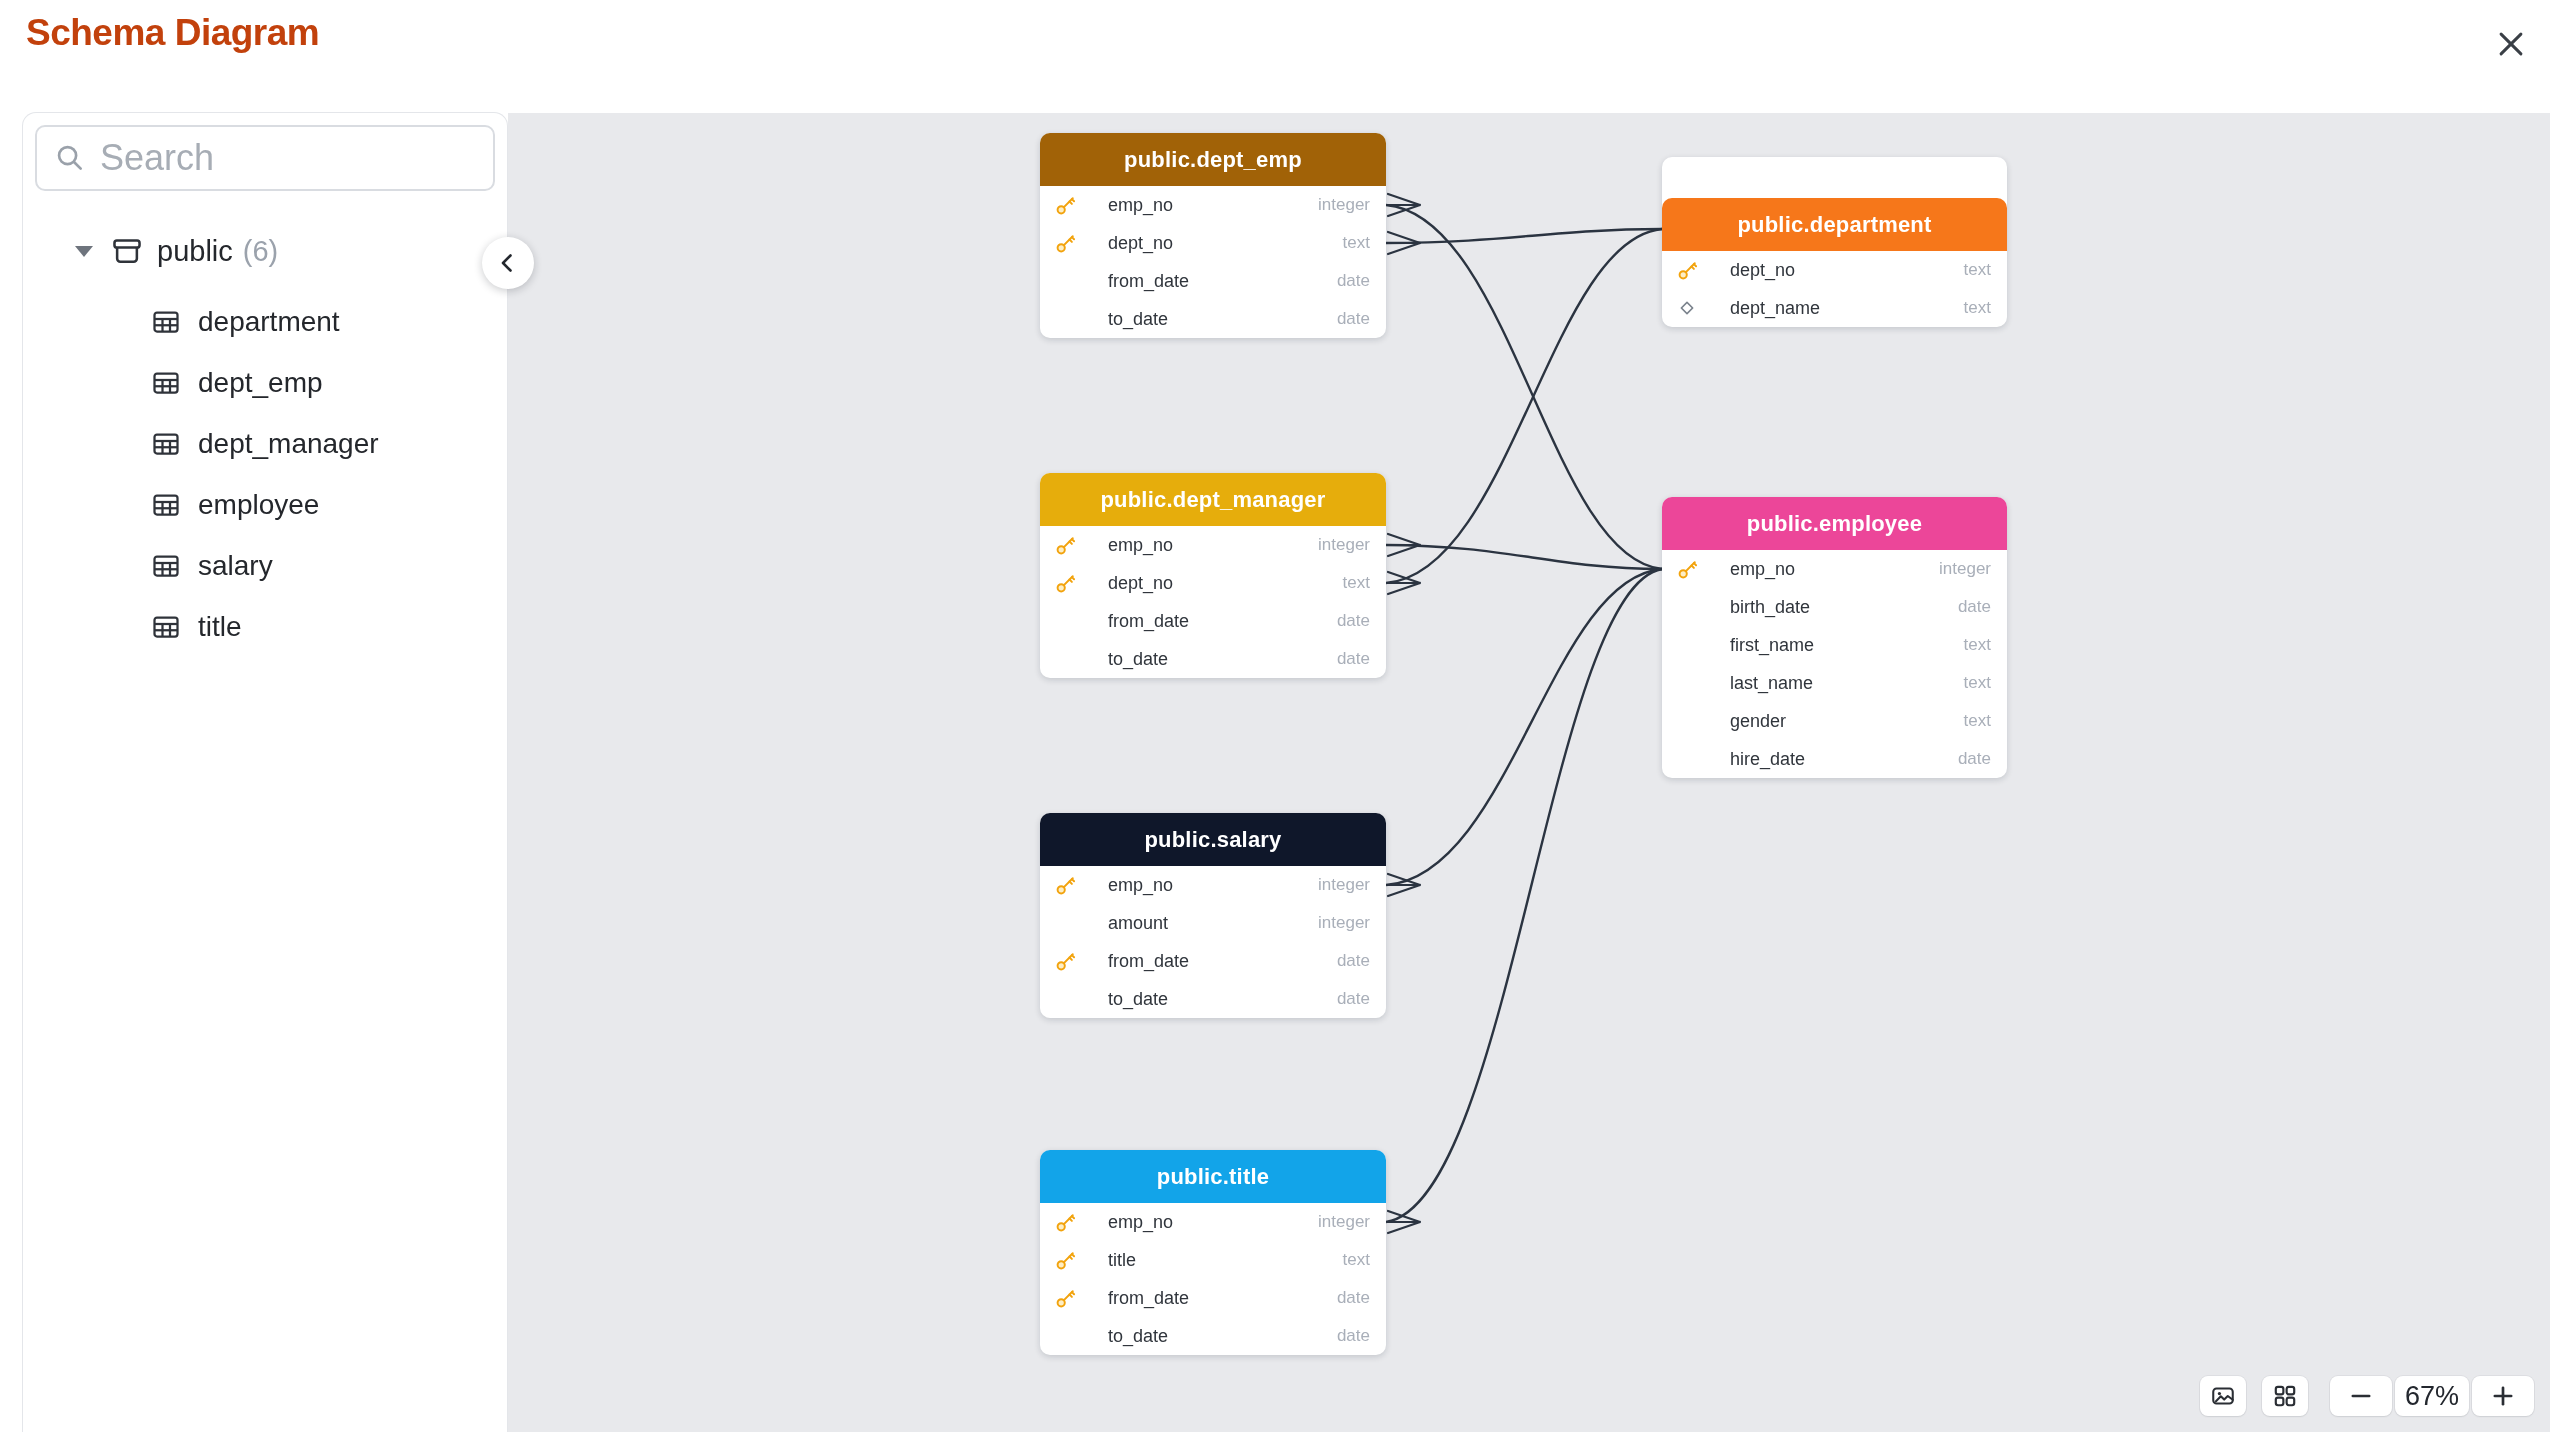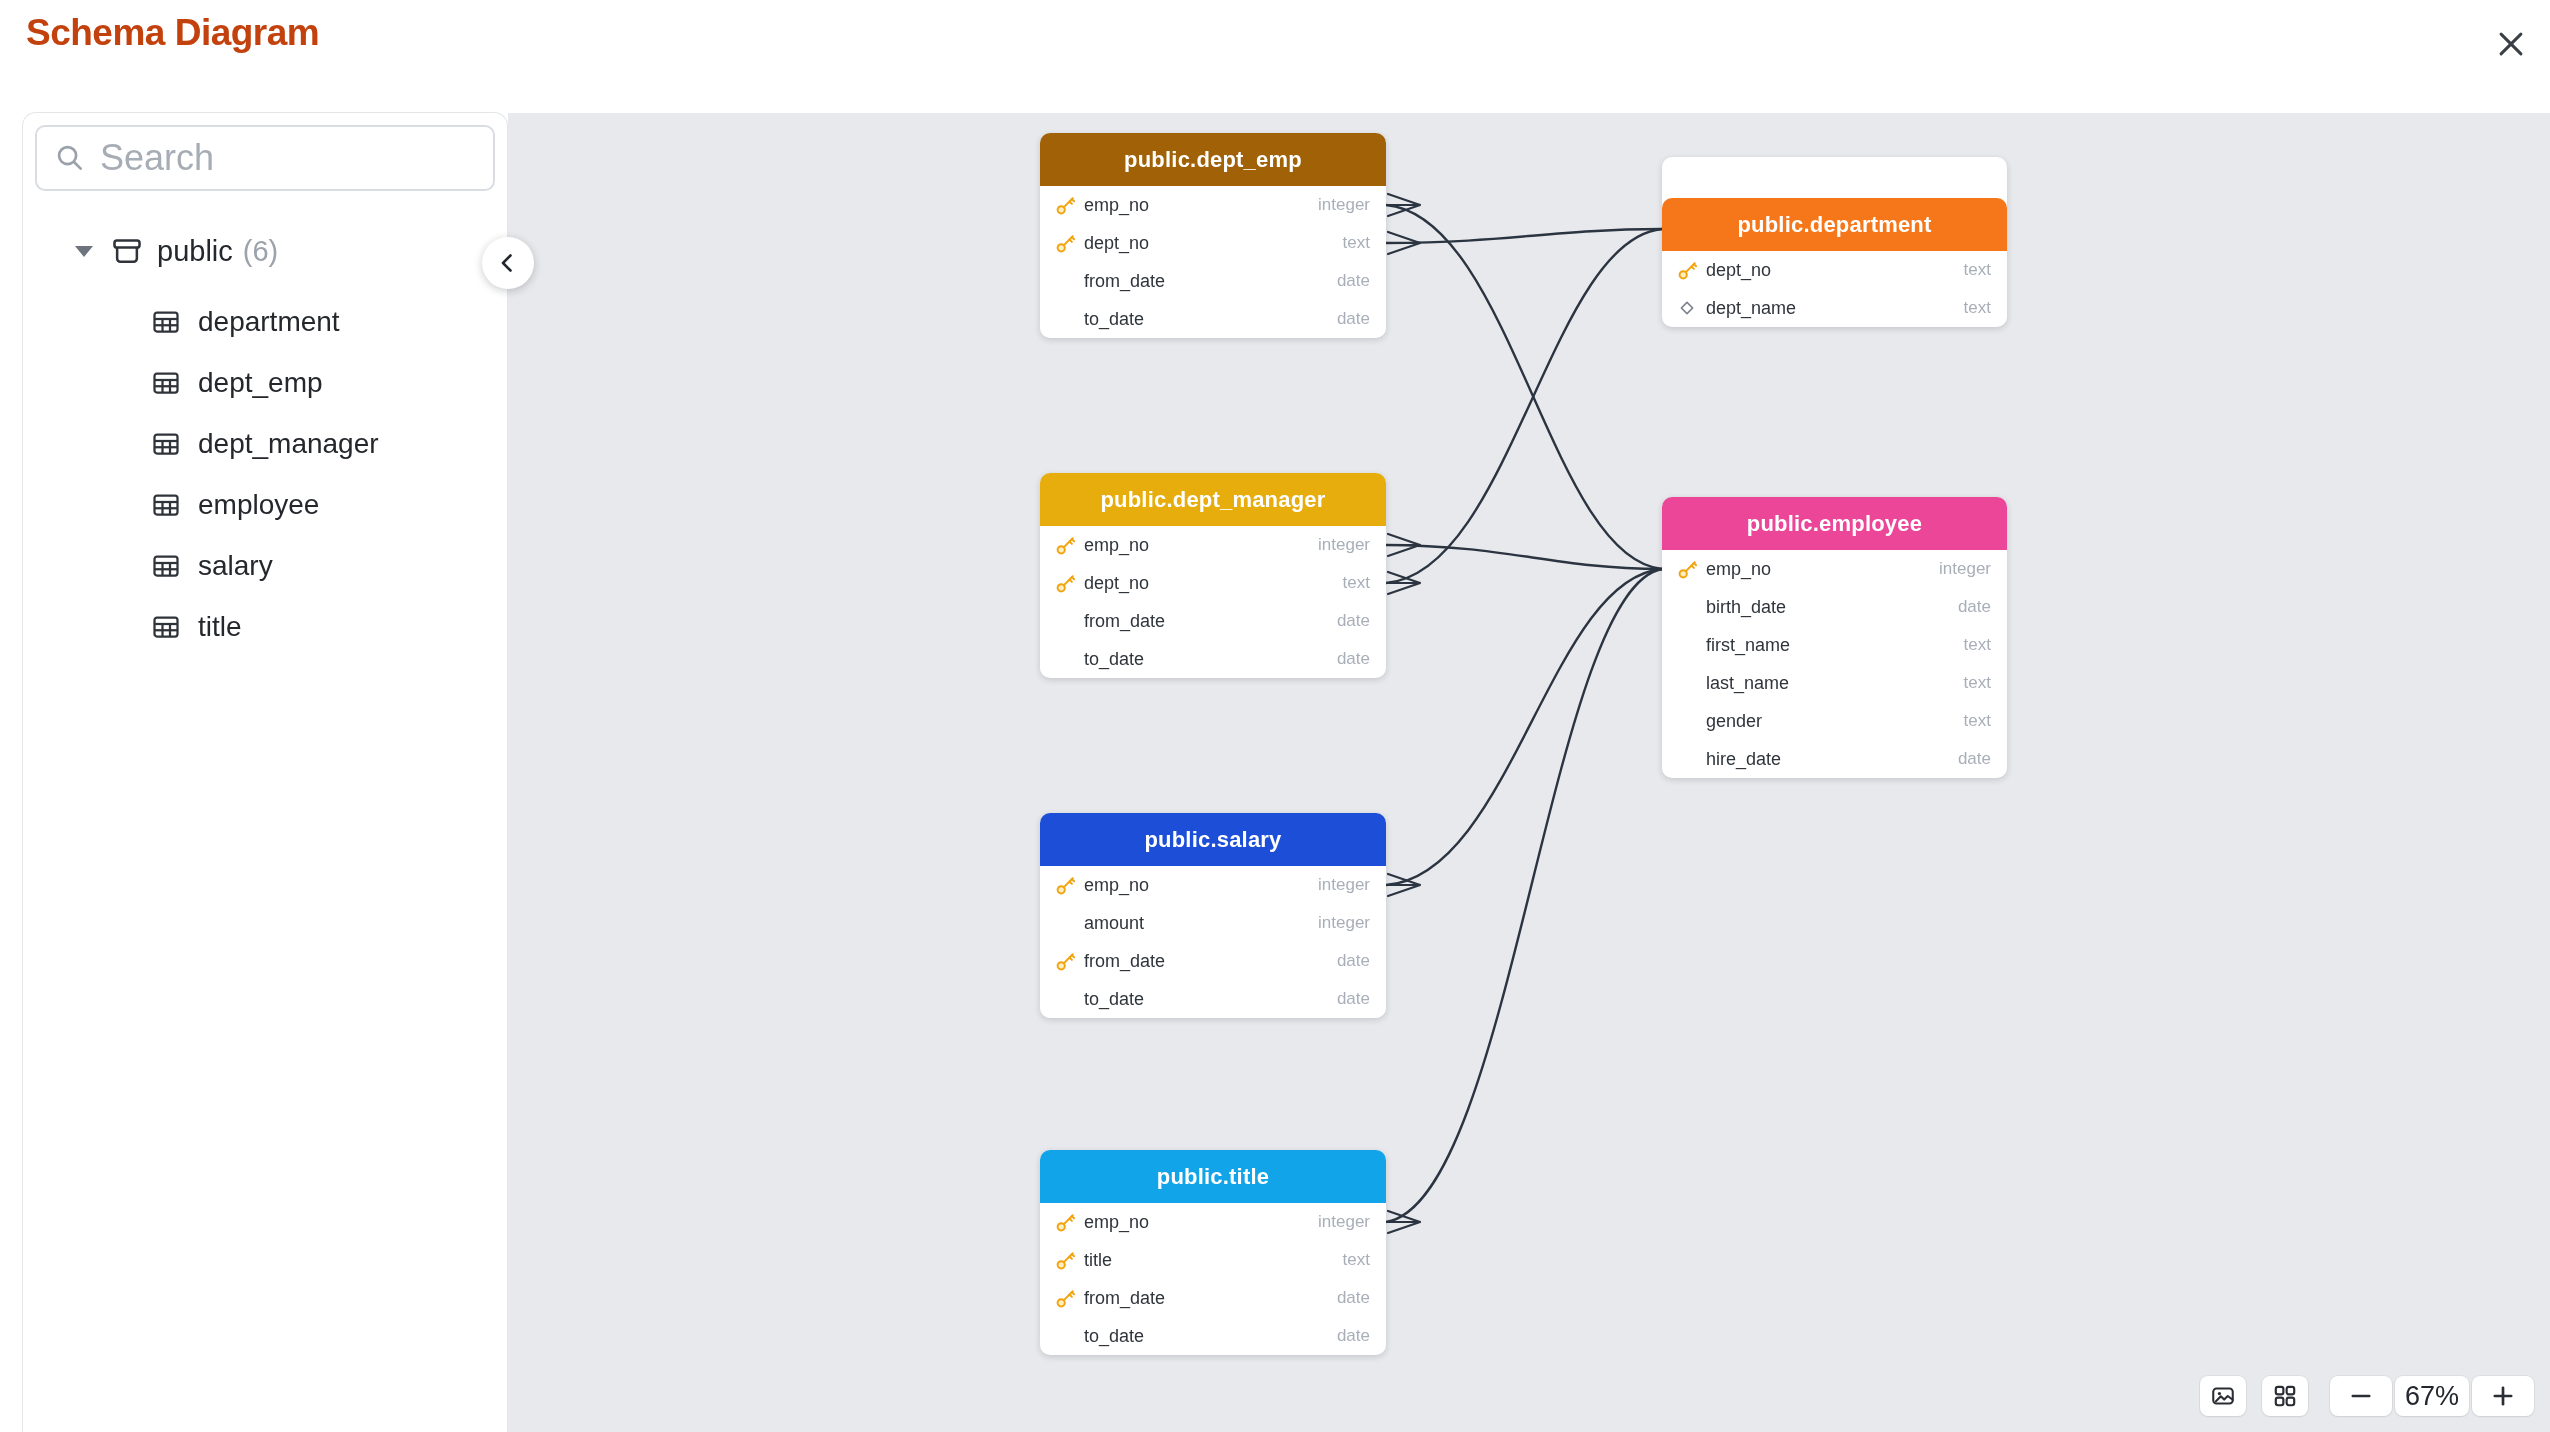--- a/index.html
+++ b/index.html
@@ -37,21 +37,21 @@
 
   
   .canvas{position:absolute;left:508px;top:113px;width:2042px;height:1319px;background:#e8e9ec;z-index:1;}
   #edge-layer{position:absolute;left:0;top:0;width:2550px;height:1432px;z-index:2;pointer-events:none;}
 
   
   .tcard{position:absolute;background:#fff;border-radius:10px;z-index:3;
     box-shadow:0 2px 6px rgba(15,23,42,.16);cursor:grab;}
   .tcard-header{height:53px;border-radius:10px 10px 0 0;display:flex;align-items:center;
     justify-content:center;color:#fff;font-size:22px;font-weight:700;letter-spacing:.2px;}
-  .tcard-row{height:38px;display:flex;align-items:center;padding:0 16px 0 14px;}
+  .tcard-row{height:38px;display:flex;align-items:center;padding:0 16px 0 14px;gap:24px;}
   .tcard-row .col-icon{width:30px;flex:0 0 auto;display:flex;align-items:center;}
   .tcard-row .col-name{font-size:18px;color:#30353c;flex:1;white-space:nowrap;}
   .tcard-row .col-type{font-size:17px;color:#a9afb9;white-space:nowrap;}
 
   
   .tool-btn{position:absolute;top:1376px;height:40px;background:#fff;border:none;border-radius:8px;
     box-shadow:0 0 0 1px rgba(20,24,33,.05),0 1px 2px rgba(20,24,33,.07);display:flex;align-items:center;
     justify-content:center;cursor:pointer;z-index:5;padding:0;}
   .pct-chip{position:absolute;top:1376px;height:40px;background:#fff;border-radius:8px;
     box-shadow:0 0 0 1px rgba(20,24,33,.05),0 1px 2px rgba(20,24,33,.07);display:flex;align-items:center;
@@ -222,21 +222,21 @@
           <span class="col-name">gender</span>
           <span class="col-type">text</span>
         </div>
         <div class="tcard-row">
           <span class="col-icon"></span>
           <span class="col-name">hire_date</span>
           <span class="col-type">date</span>
         </div>
       </div>
       <div class="tcard" style="left: 1040px; top: 813px; width: 346px;">
-        <div class="tcard-header" style="background: #1d4ed8; text-align: right;">public.salary</div>
+        <div class="tcard-header" style="background: #0f172a; text-align: right;">public.salary</div>
         <div class="tcard-row">
           <span class="col-icon">
             <svg width="24" height="24" viewBox="0 0 22 22" fill="none" stroke="#f2a30d" stroke-width="1.8" stroke-linecap="round" stroke-linejoin="round">
               <circle cx="6.6" cy="15.4" r="3.3" fill="#fdeec6"></circle>
               <line x1="9.1" y1="12.9" x2="17.2" y2="4.8"></line>
               <line x1="14.2" y1="7.8" x2="16.4" y2="10"></line>
               <line x1="16.4" y1="5.6" x2="18.4" y2="7.6"></line>
             </svg>
           </span>
           <span class="col-name">emp_no</span>

